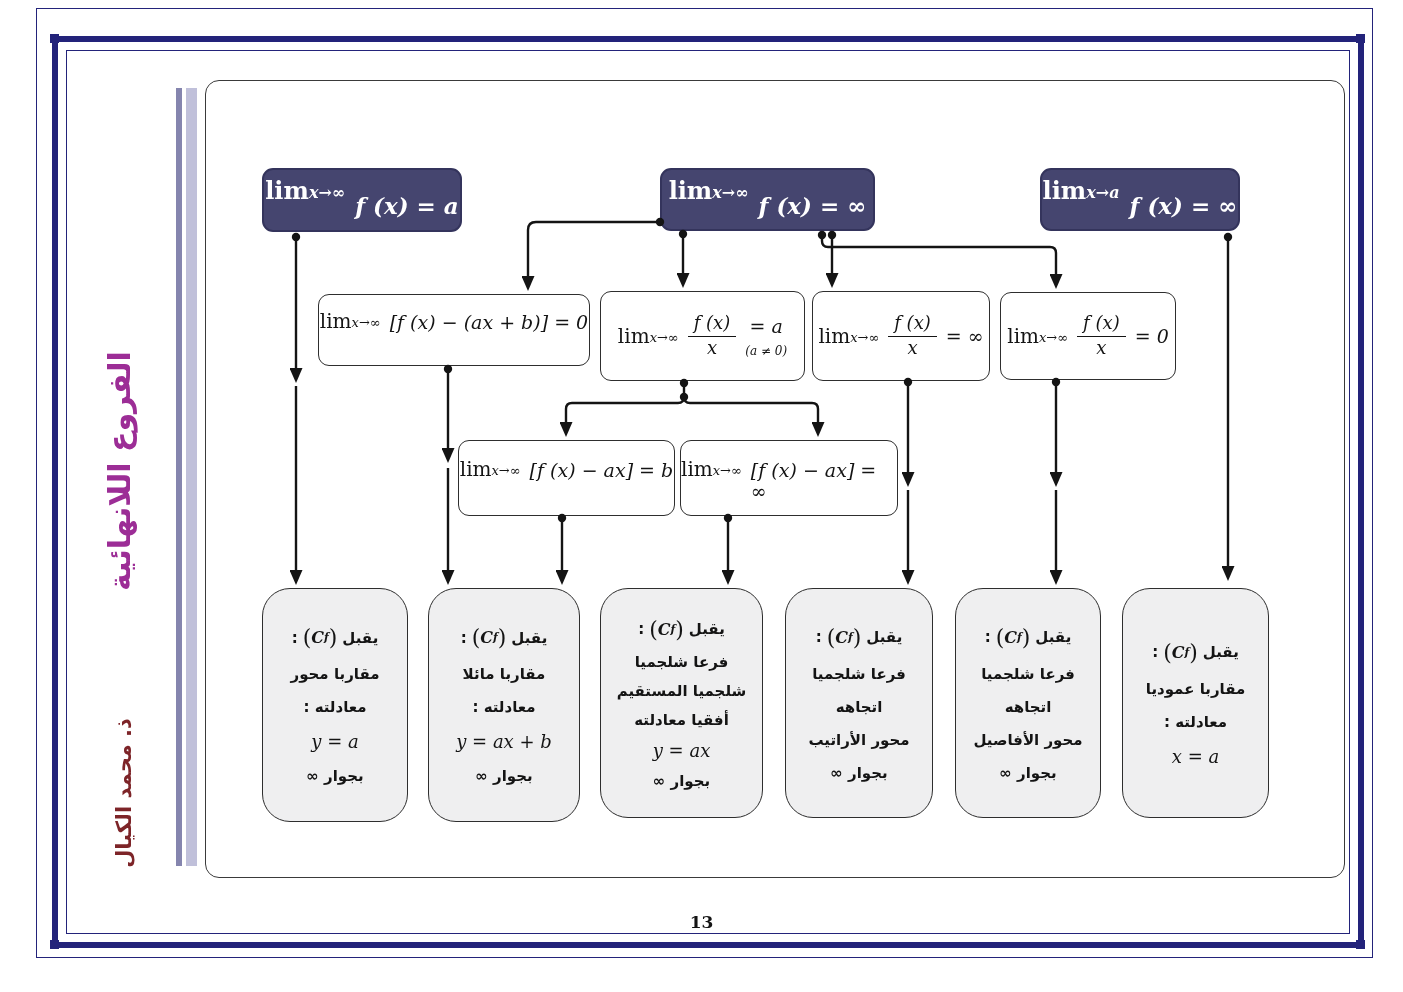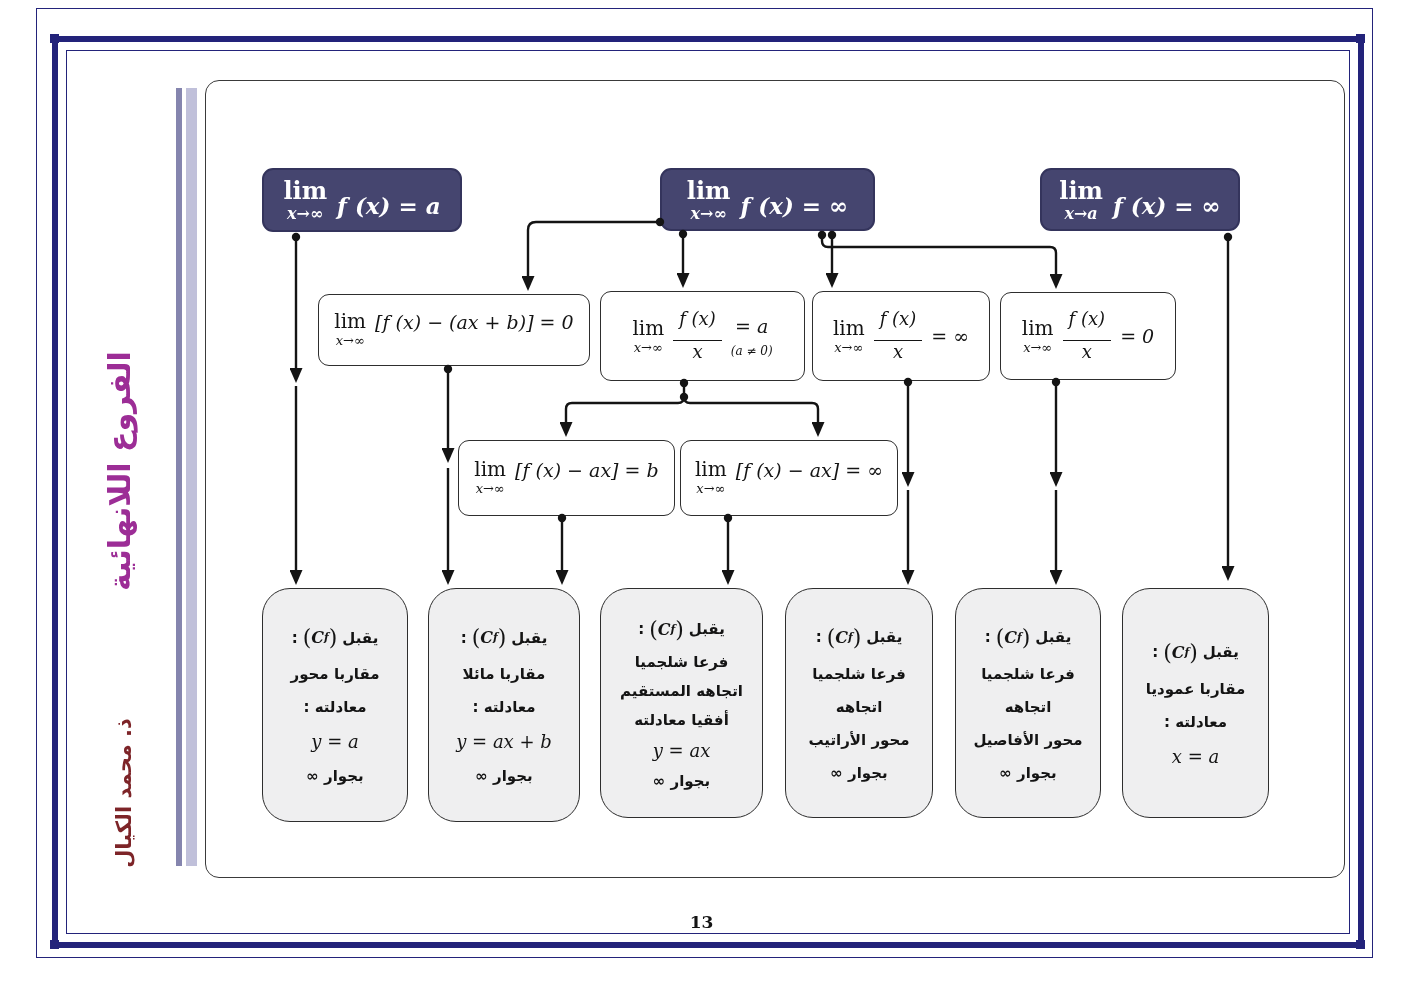--- a/index.html
+++ b/index.html
@@ -40,34 +40,34 @@
 
   
   .panel{left:205px;top:80px;width:1140px;height:798px;border:1.6px solid #3a3a3a;border-radius:14px;background:#fff;}
   .page-number{left:0;top:912px;width:1403px;text-align:center;font-weight:bold;font-size:17px;}
 
   
   .topbox{
     background:var(--node);border:2px solid var(--nodeborder);border-radius:11px;color:#fff;
     display:flex;justify-content:center;align-items:flex-start;gap:10px;padding-top:9px;
   }
-  .limwrap{display:inline-flex;flex-direction:column;align-items:center;line-height:1;}
+  .limwrap{display:inline-flex;flex-direction:row;align-items:center;line-height:1;}
   .topbox .lim{font-weight:bold;font-size:24px;}
   .topbox .limsub{font-weight:bold;font-style:italic;font-size:16px;margin-top:3px;}
   .topexpr{font-weight:bold;font-style:italic;font-size:23px;line-height:1.05;margin-top:15px;}
 
   
   .midbox{background:#fff;border:1.5px solid #2e2e2e;border-radius:11px;}
   .exprbox{display:flex;justify-content:center;align-items:flex-start;gap:9px;}
   .midbox .lim{font-size:20px;line-height:1;}
   .midbox .limsub{font-style:italic;font-size:13px;margin-top:3px;}
   .mexpr{font-style:italic;font-size:19px;line-height:1.1;margin-top:1px;}
   .fracbox{display:flex;justify-content:center;align-items:center;gap:9px;}
   .frac{display:inline-flex;flex-direction:column;align-items:center;font-style:italic;font-size:18px;line-height:1.15;}
-  .frac .num{border-bottom:1.6px solid #141414;padding:0 6px 10px;}
+  .frac .num{border-bottom:1.6px solid #141414;padding:0 6px 2px;}
   .frac .den{padding-top:1px;}
   .rhswrap{display:inline-flex;flex-direction:column;align-items:center;}
   .rhs{font-style:italic;font-size:19px;}
   .note{font-style:italic;font-size:12px;margin-top:7px;}
 
   
   .resbox{
     background:var(--resbg);border:1.5px solid #2e2e2e;border-radius:28px;direction:rtl;
     display:flex;flex-direction:column;justify-content:center;align-items:center;gap:15px;
     text-align:center;padding:12px 5px;
@@ -217,21 +217,21 @@
     <span>يقبل</span>
     <span class="cfwrap">
         <span class="paren">(</span>
         <span class="cfletter">C</span>
         <sub class="cfsub">f</sub>
         <span class="paren">)</span>
       </span>
     <span>:</span>
   </div>
   <div class="res-line">فرعا شلجميا</div>
-  <div class="res-line">اتجاهه المستقيم</div>
+  <div class="res-line">شلجميا المستقيم</div>
   <div class="res-line">أفقيا معادلته</div>
   <div class="res-math">y = ax</div>
   <div class="res-line">بجوار ∞</div>
 </div>
 <div class="abs resbox" style="left:785px;top:588px;width:148px;height:230px">
   <div class="res-head">
     <span>يقبل</span>
     <span class="cfwrap">
         <span class="paren">(</span>
         <span class="cfletter">C</span>

